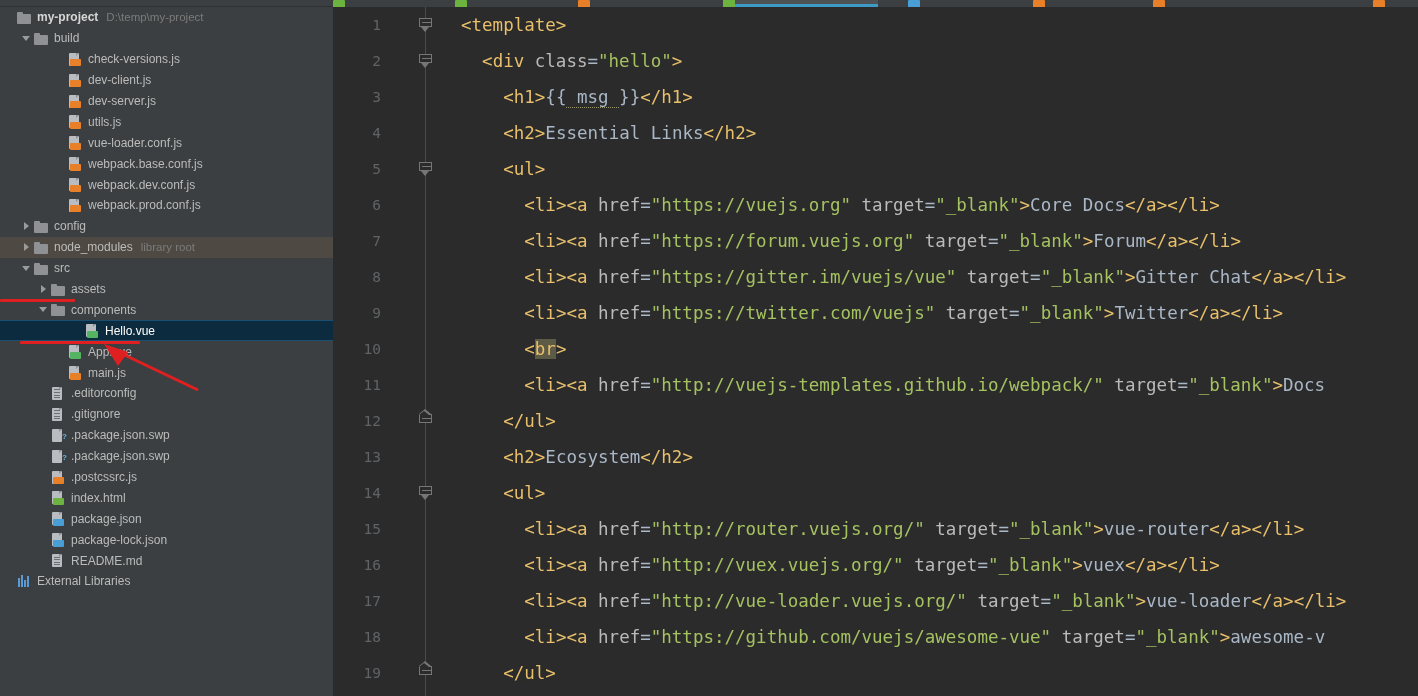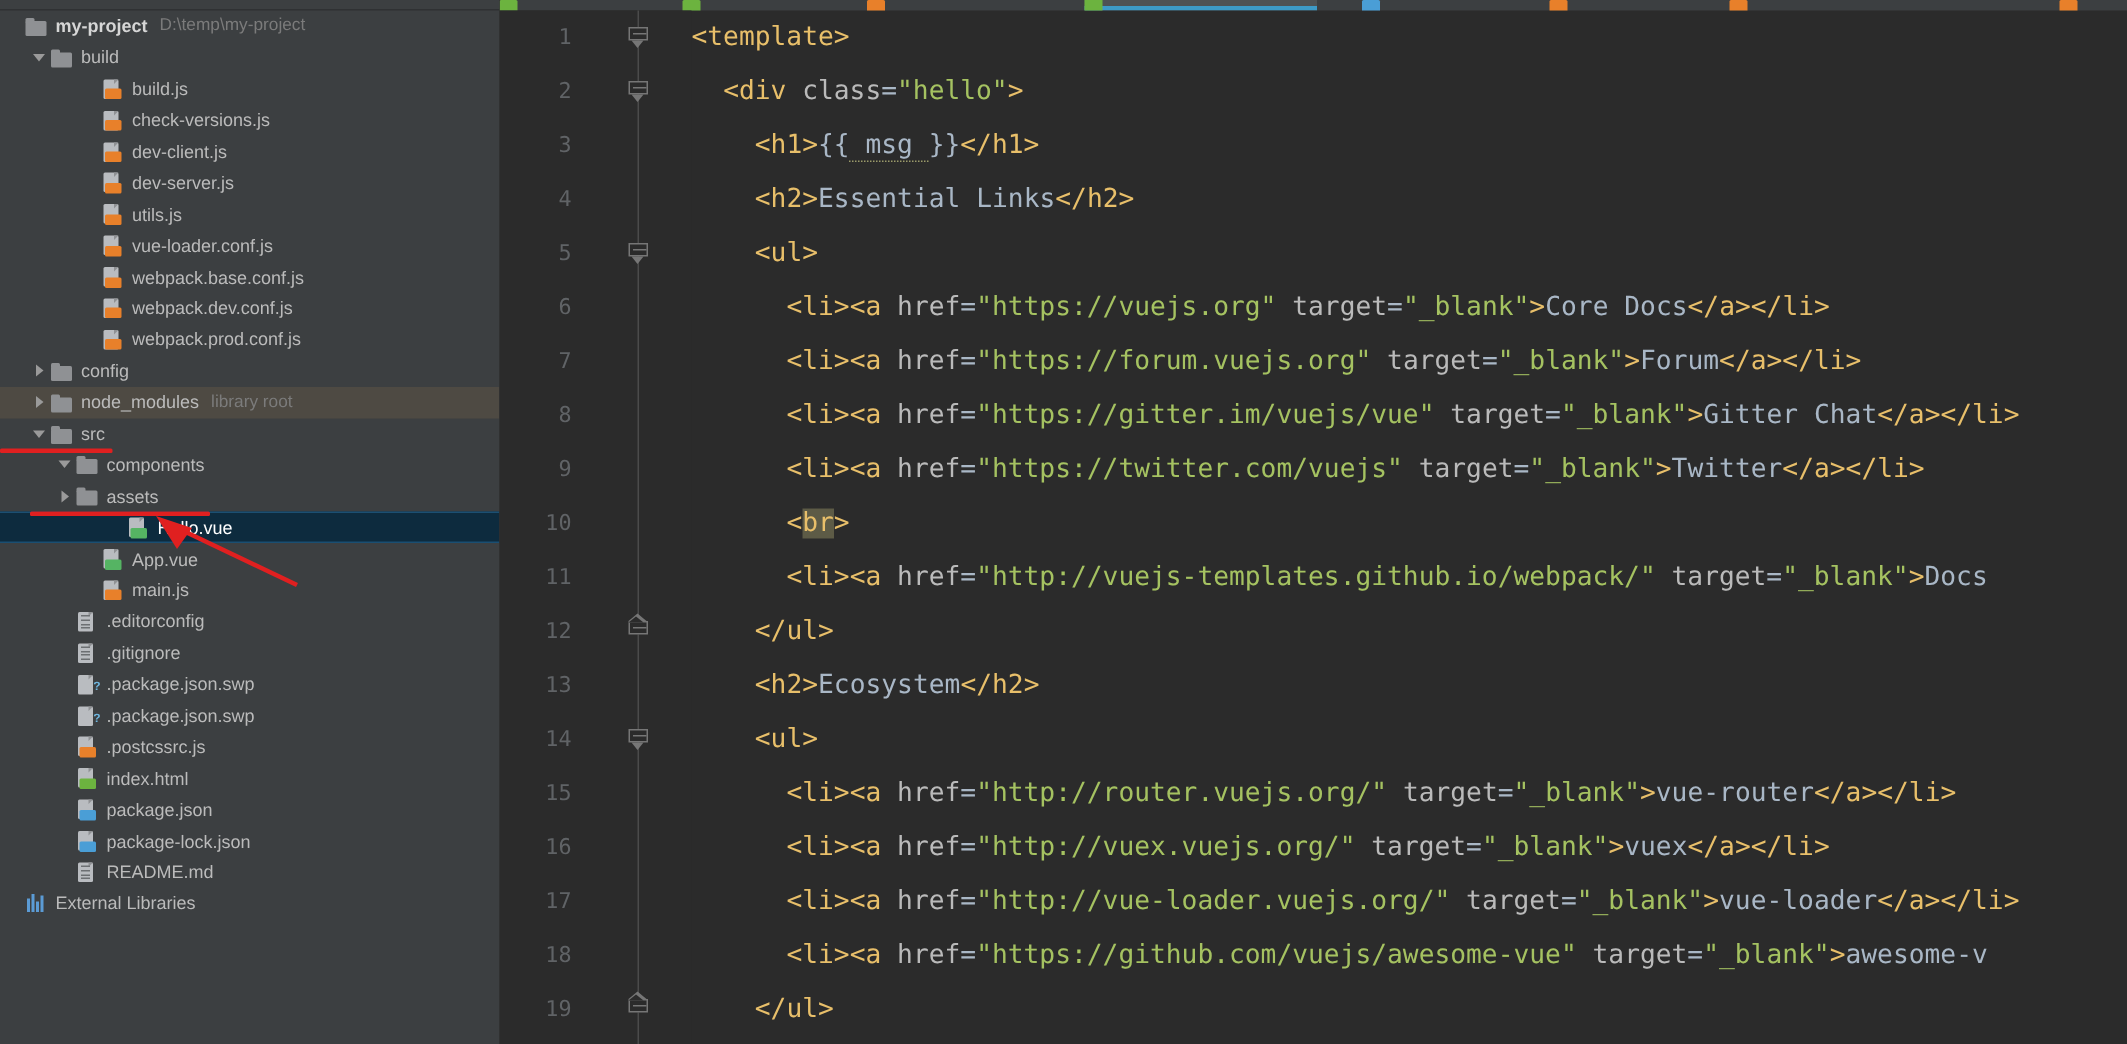--- a/index.html
+++ b/index.html
@@ -288,30 +288,20 @@
           <span class="lbl">build</span>
         </div>
         <div class="row">
           <span class="ind" style="width: 51px;"></span>
           <span class="arrow none"></span>
           <span class="ico file">
             <span class="page"></span>
             <span class="fold"></span>
             <span class="badge js"></span>
           </span>
-          <span class="lbl">build.js</span>
-        </div>
-        <div class="row">
-          <span class="ind" style="width: 51px;"></span>
-          <span class="arrow none"></span>
-          <span class="ico file">
-            <span class="page"></span>
-            <span class="fold"></span>
-            <span class="badge js"></span>
-          </span>
           <span class="lbl">check-versions.js</span>
         </div>
         <div class="row">
           <span class="ind" style="width: 51px;"></span>
           <span class="arrow none"></span>
           <span class="ico file">
             <span class="page"></span>
             <span class="fold"></span>
             <span class="badge js"></span>
           </span>
@@ -391,29 +381,29 @@
           <span class="sublbl">library root</span>
         </div>
         <div class="row">
           <span class="ind" style="width: 17px;"></span>
           <span class="arrow open"></span>
           <span class="ico folder"></span>
           <span class="lbl">src</span>
         </div>
         <div class="row">
           <span class="ind" style="width: 34px;"></span>
+          <span class="arrow closed"></span>
+          <span class="ico folder"></span>
+          <span class="lbl">assets</span>
+        </div>
+        <div class="row">
+          <span class="ind" style="width: 34px;"></span>
           <span class="arrow open"></span>
           <span class="ico folder"></span>
           <span class="lbl">components</span>
-        </div>
-        <div class="row">
-          <span class="ind" style="width: 34px;"></span>
-          <span class="arrow closed"></span>
-          <span class="ico folder"></span>
-          <span class="lbl">assets</span>
         </div>
         <div class="row sel">
           <span class="ind" style="width: 68px;"></span>
           <span class="arrow none"></span>
           <span class="ico file">
             <span class="page"></span>
             <span class="fold"></span>
             <span class="badge vue"></span>
           </span>
           <span class="lbl">Hello.vue</span>

